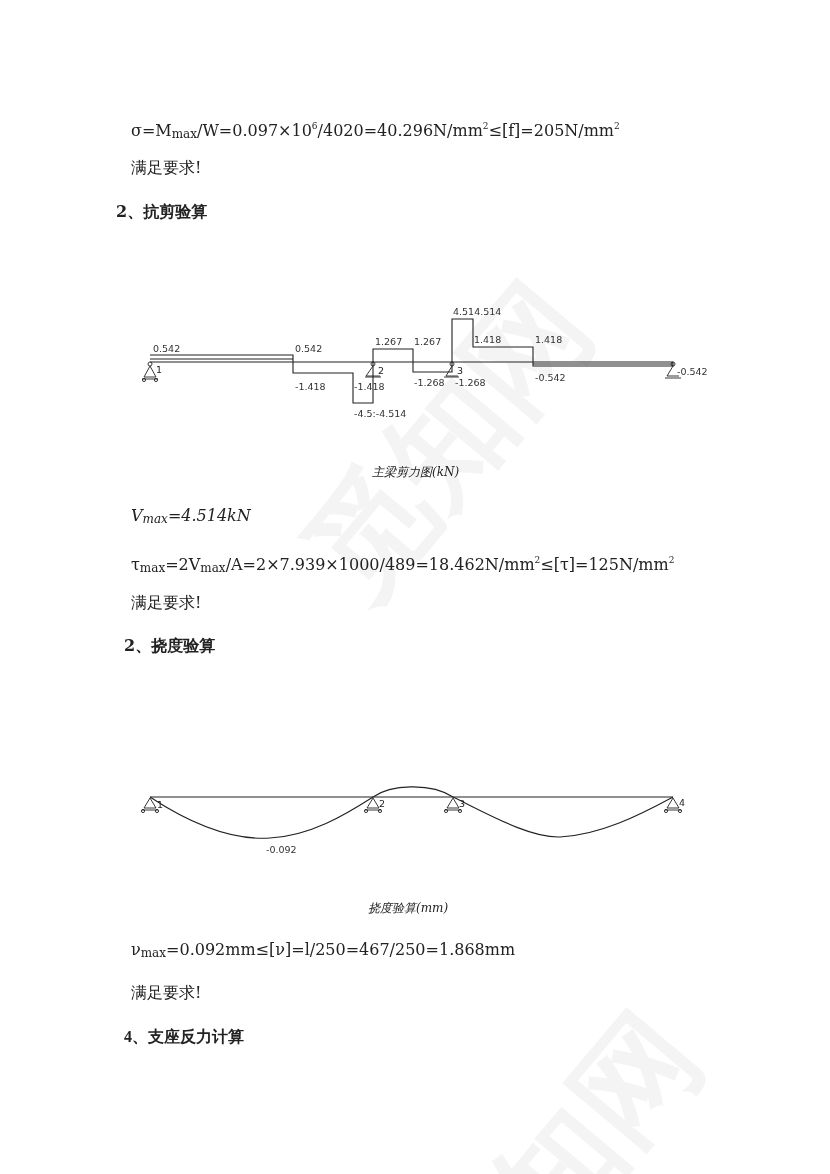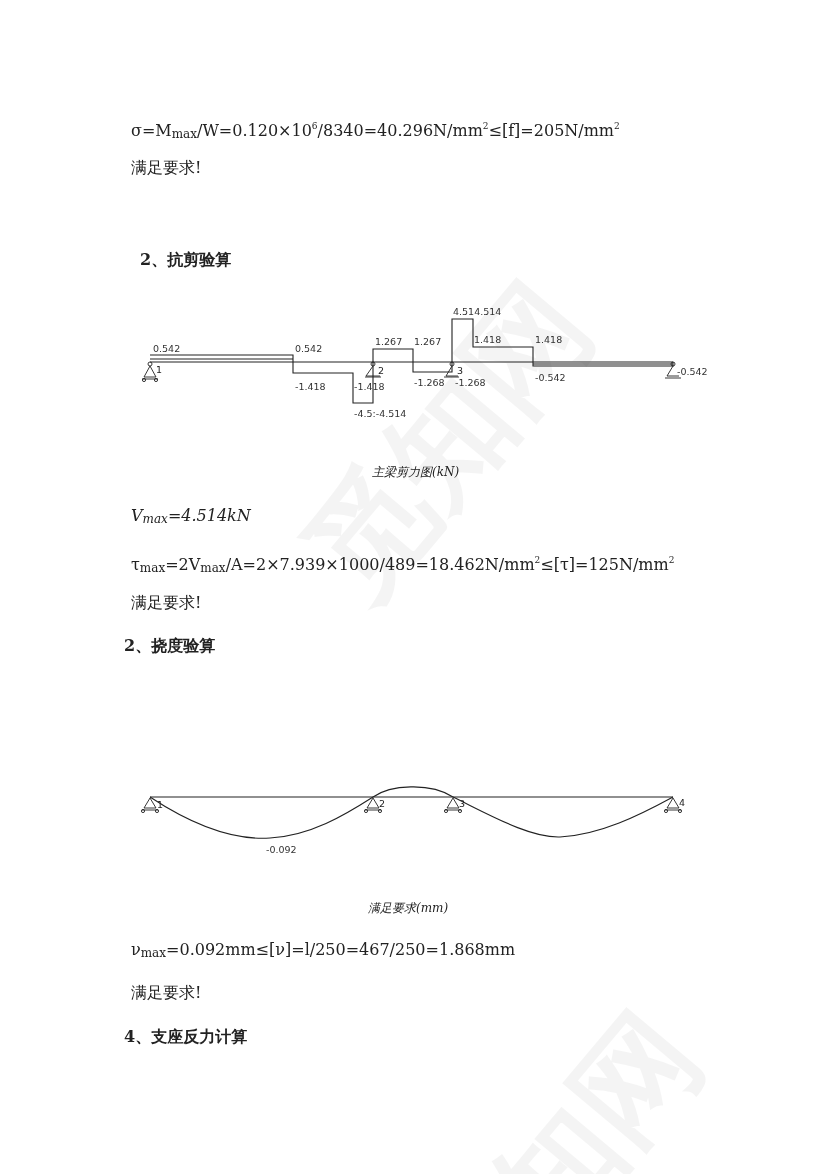--- a/index.html
+++ b/index.html
@@ -16,25 +16,25 @@
   .wm { position: absolute; color: rgba(0,0,0,0.045); font-size: 120px; font-weight: bold;
         font-family: "DejaVu Sans", sans-serif; transform: rotate(-50deg); pointer-events: none; }
 </style>
 </head>
 <body>
 
 <div class="wm" style="left:270px; top:360px;">觅知网</div>
 <div class="wm" style="left:380px; top:1090px;">觅知网</div>
 
 <div class="p" style="left:131px; top:116px;">
-  <span>σ=M</span><span class="sub">max</span><span>/W=0.120×10</span><span class="sup">6</span><span>/8340=40.296N/mm</span><span class="sup">2</span><span>≤[f]=205N/mm</span><span class="sup">2</span>
+  <span>σ=M</span><span class="sub">max</span><span>/W=0.097×10</span><span class="sup">6</span><span>/4020=40.296N/mm</span><span class="sup">2</span><span>≤[f]=205N/mm</span><span class="sup">2</span>
 </div>
 <div class="p" style="left:131px; top:158px;">满足要求!</div>
 
-<div class="h" style="left:140px; top:202px;margin-top:48px;">2、抗剪验算</div>
+<div class="h" style="left:116px; top:202px;">2、抗剪验算</div>
 
 <svg width="830" height="460" viewBox="0 0 830 460">
   <g stroke="#222" stroke-width="1.1" fill="none">
 
     <line x1="150" y1="362" x2="673" y2="362"></line>
     <line x1="150" y1="359" x2="293" y2="359"></line>
 
     <polyline points="150,355 293,355 293,373 353,373 353,403 373,403 373,349 413,349 413,372 452,372 452,319 473,319 473,347 533,347 533,366 673,366 673,362"></polyline>
     <line x1="533" y1="364" x2="673" y2="364"></line>
   </g>
@@ -111,20 +111,20 @@
     <circle cx="666" cy="811" r="1.6"></circle>
       <circle cx="680" cy="811" r="1.6"></circle>
   </g>
   <text class="lbl" x="157" y="808">1</text>
   <text class="lbl" x="379" y="807">2</text>
   <text class="lbl" x="459" y="807">3</text>
   <text class="lbl" x="679" y="806">4</text>
   <text class="num" x="266" y="853">-0.092</text>
 </svg>
 
-<div class="caption" style="left:368px; top:898px;">满足要求(mm)</div>
+<div class="caption" style="left:368px; top:898px;">挠度验算(mm)</div>
 
 <div class="p" style="left:131px; top:940px;">
   <span>ν</span><span class="sub">max</span><span>=0.092mm≤[ν]=l/250=467/250=1.868mm</span>
 </div>
 <div class="p" style="left:131px; top:983px;">满足要求!</div>
 
-<div class="h" style="left:124px; top:1027px;">4、支座反力计算</div>
+<div class="h" style="left:124px; top:1027px;font-family:Liberation Serif, serif;">4、支座反力计算</div>
 
 </body></html>

